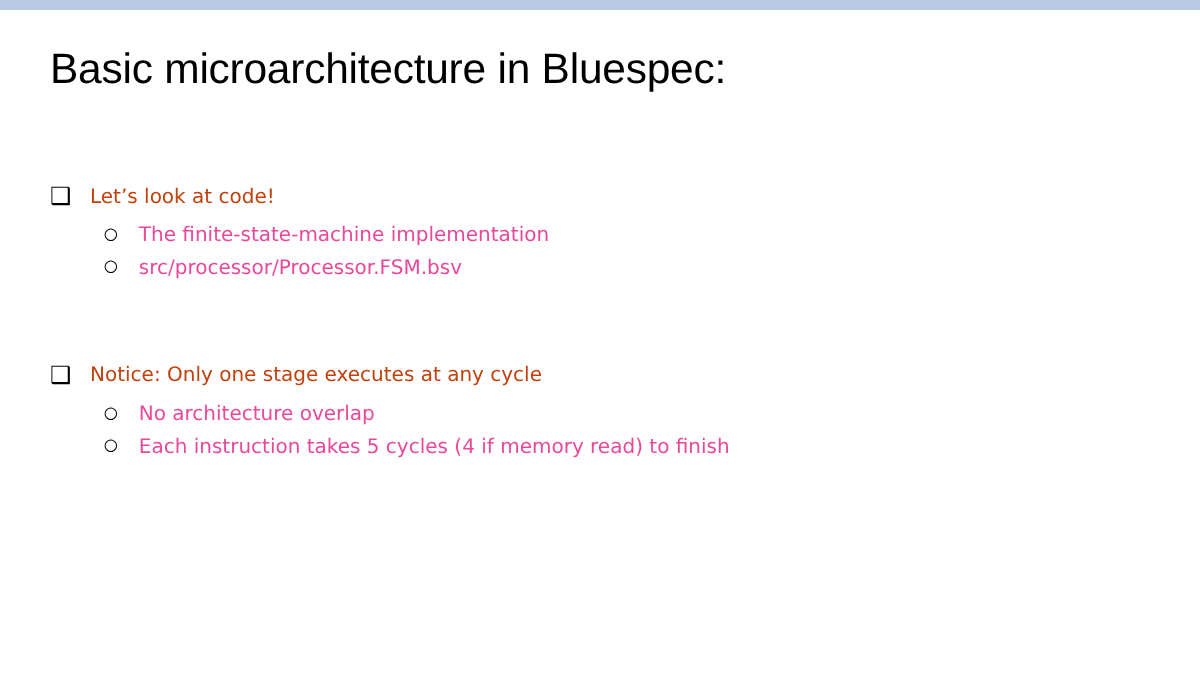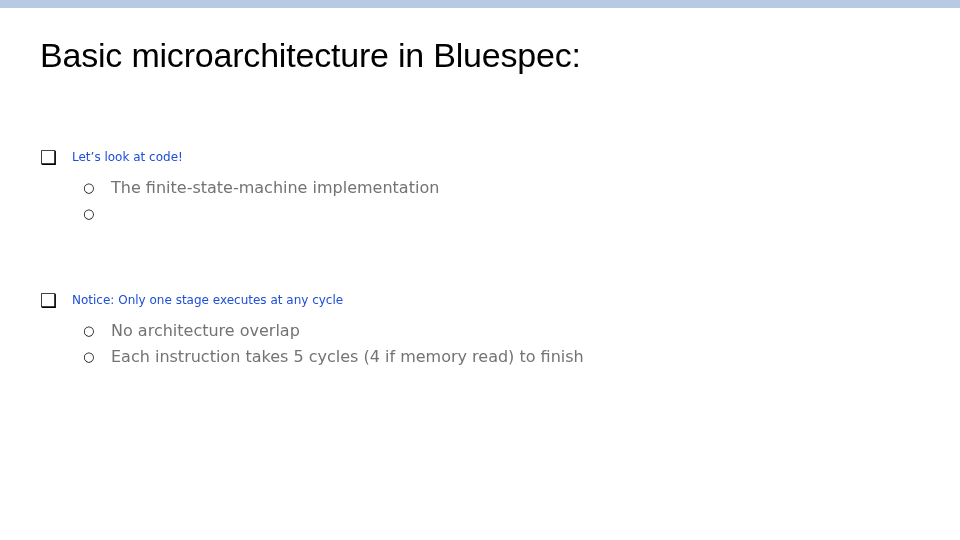--- a/index.html
+++ b/index.html
@@ -74,24 +74,24 @@
     flex: 0 0 auto;
     width: 32px;
     font-family: "DejaVu Sans", sans-serif;
     font-size: 19px;
     line-height: 28px;
     color: #000000;
     text-align: left;
   }
   .lvl1-text {
     font-family: "DejaVu Sans", sans-serif;
-    font-size: 12px;
+    font-size: 16px;
     font-weight: 400;
     line-height: 28px;
-    color: #1d4ed8;
+    color: #c2410c;
     white-space: nowrap;
   }
 
   .sub-list {
     margin-top: 3px;
   }
   .lvl2 {
     display: flex;
     align-items: flex-start;
     padding-left: 43px;
@@ -103,21 +103,21 @@
     font-family: "DejaVu Sans", sans-serif;
     font-size: 13px;
     line-height: 25px;
     color: #000000;
   }
   .lvl2-text {
     font-family: "DejaVu Sans", sans-serif;
     font-size: 16px;
     font-weight: 400;
     line-height: 25px;
-    color: #737373;
+    color: #ec4899;
     white-space: nowrap;
   }
 </style>
 </head>
 <body>
 
 <div class="slide">
 
   <div class="top-band"></div>
 
@@ -132,20 +132,21 @@
         <span class="lvl1-bullet">❑</span>
         <span class="lvl1-text">Let’s look at code!</span>
       </div>
       <div class="sub-list">
         <div class="lvl2">
           <span class="lvl2-bullet">○</span>
           <span class="lvl2-text">The finite-state-machine implementation</span>
         </div>
         <div class="lvl2">
           <span class="lvl2-bullet">○</span>
+          <span class="lvl2-text">src/processor/Processor.FSM.bsv</span>
         </div>
       </div>
     </div>
 
     <div class="group">
       <div class="lvl1">
         <span class="lvl1-bullet">❑</span>
         <span class="lvl1-text">Notice: Only one stage executes at any cycle</span>
       </div>
       <div class="sub-list">

